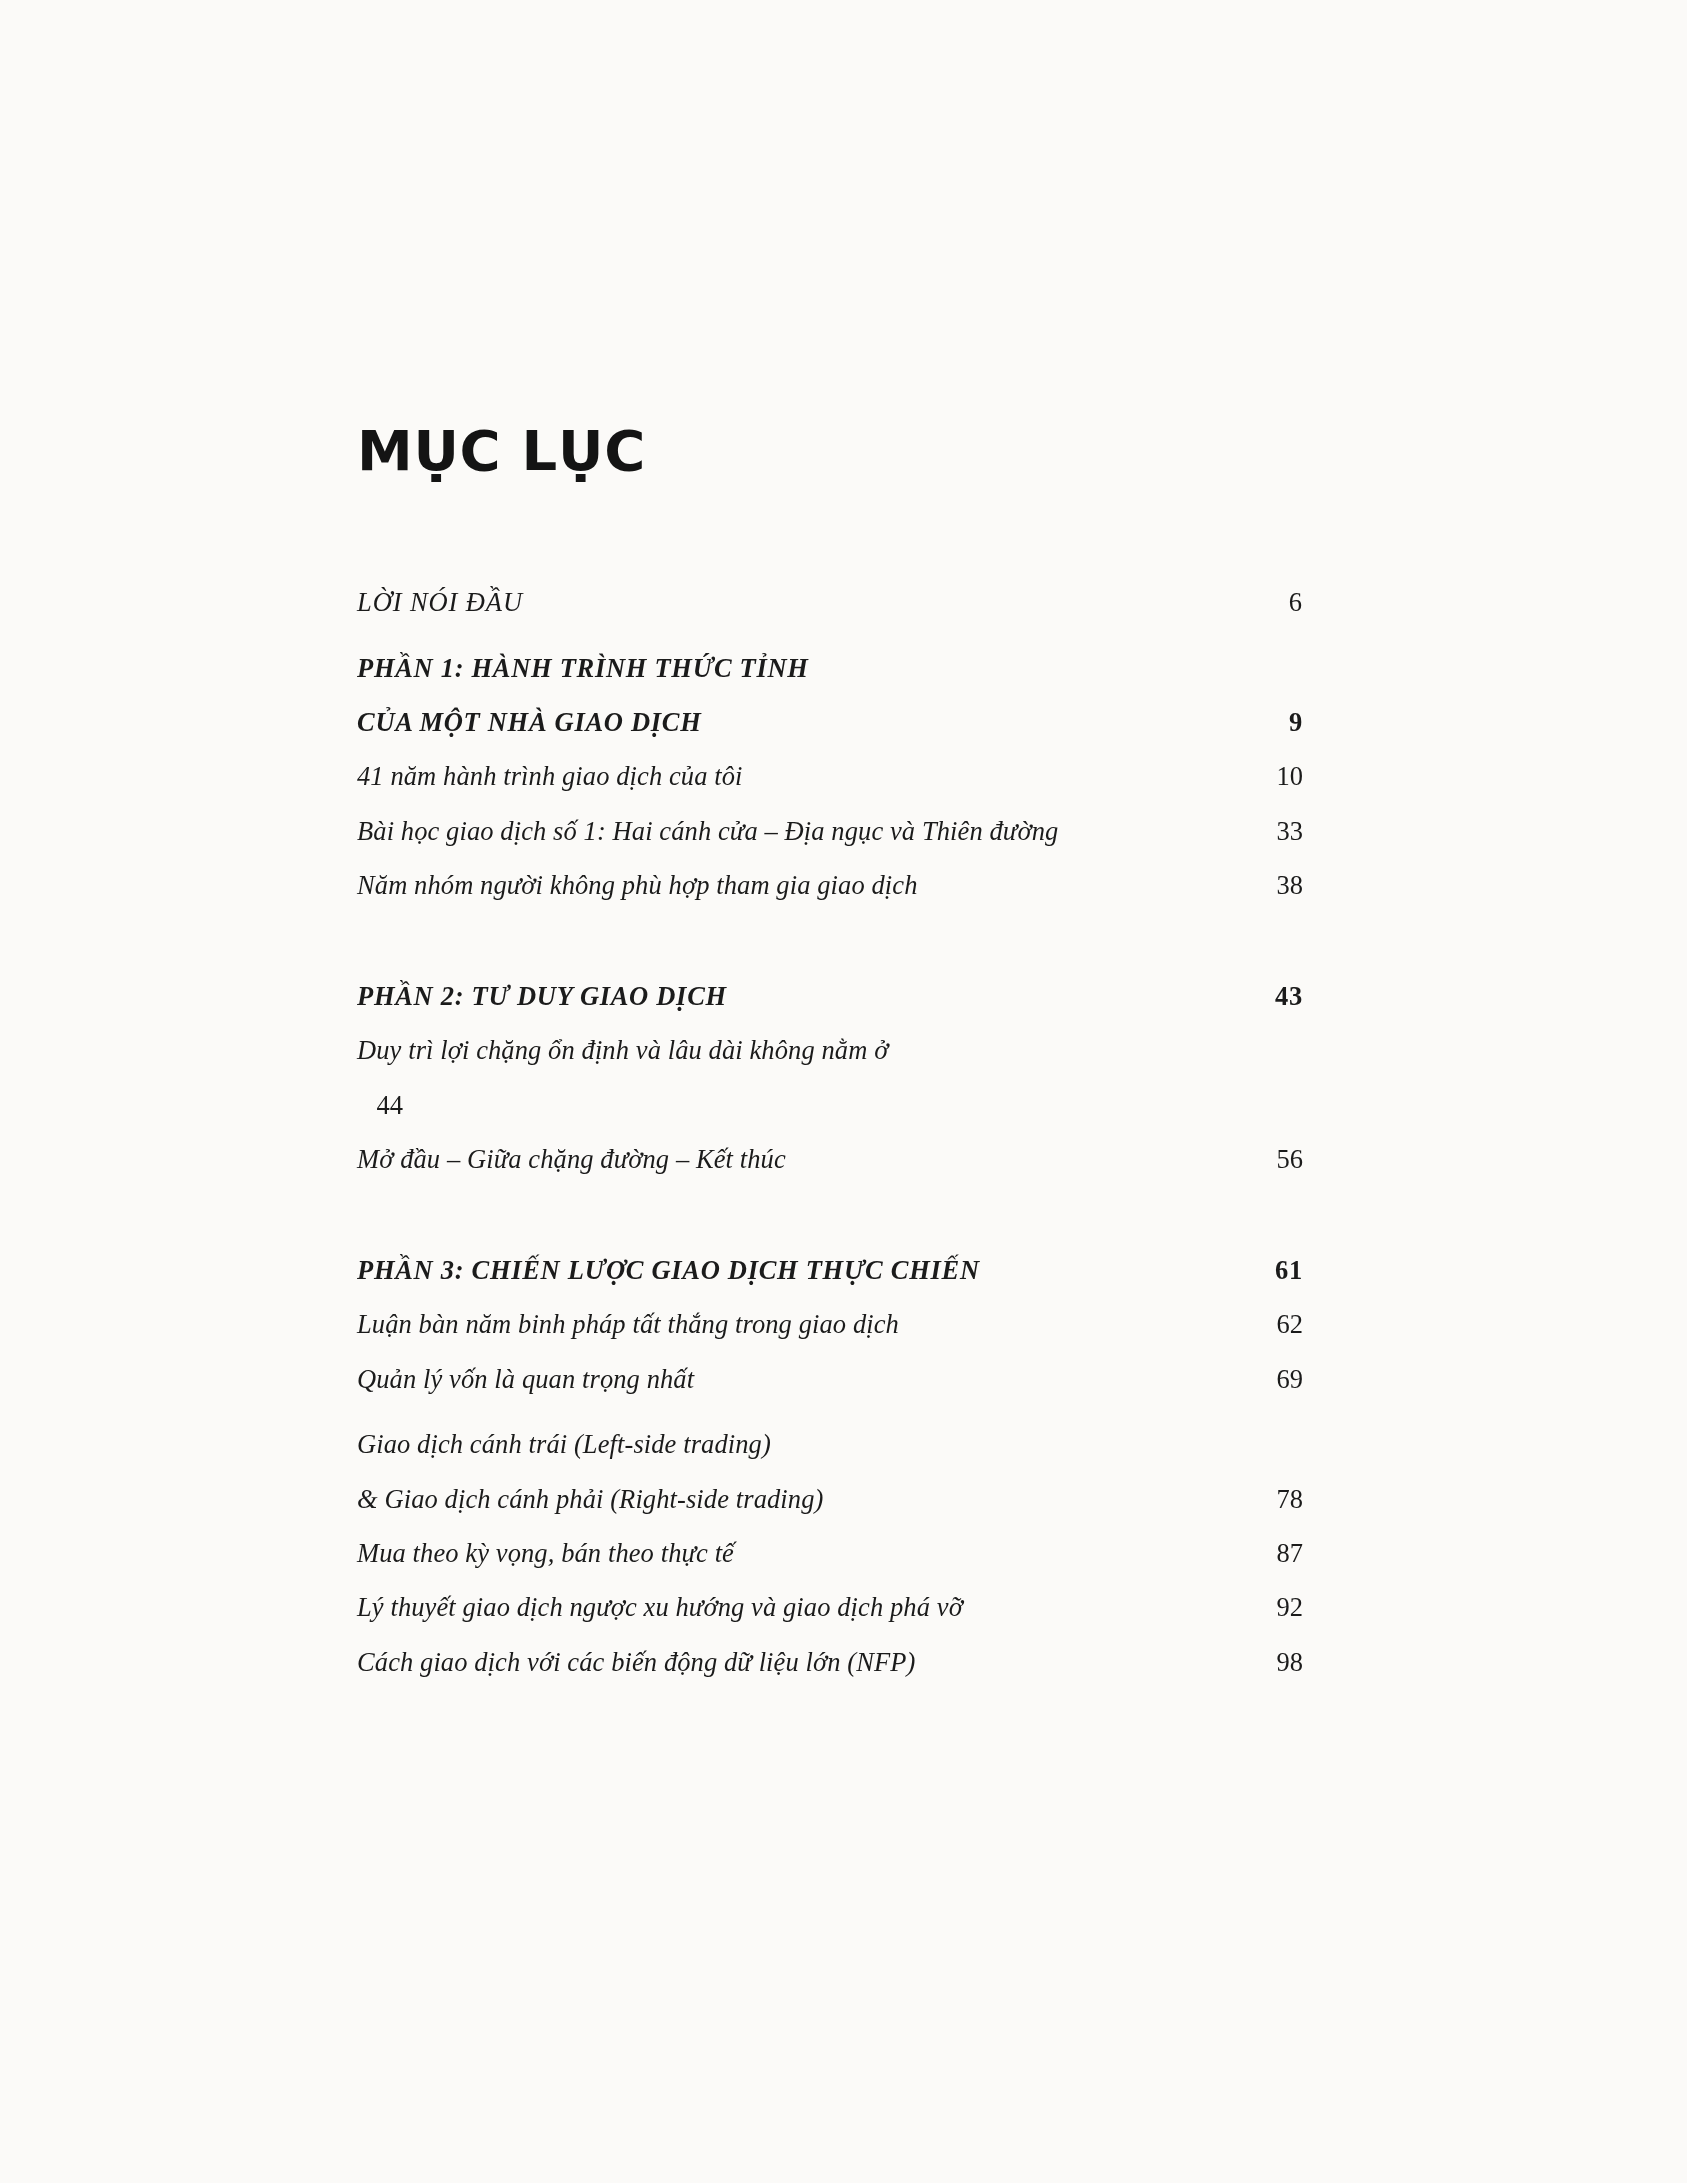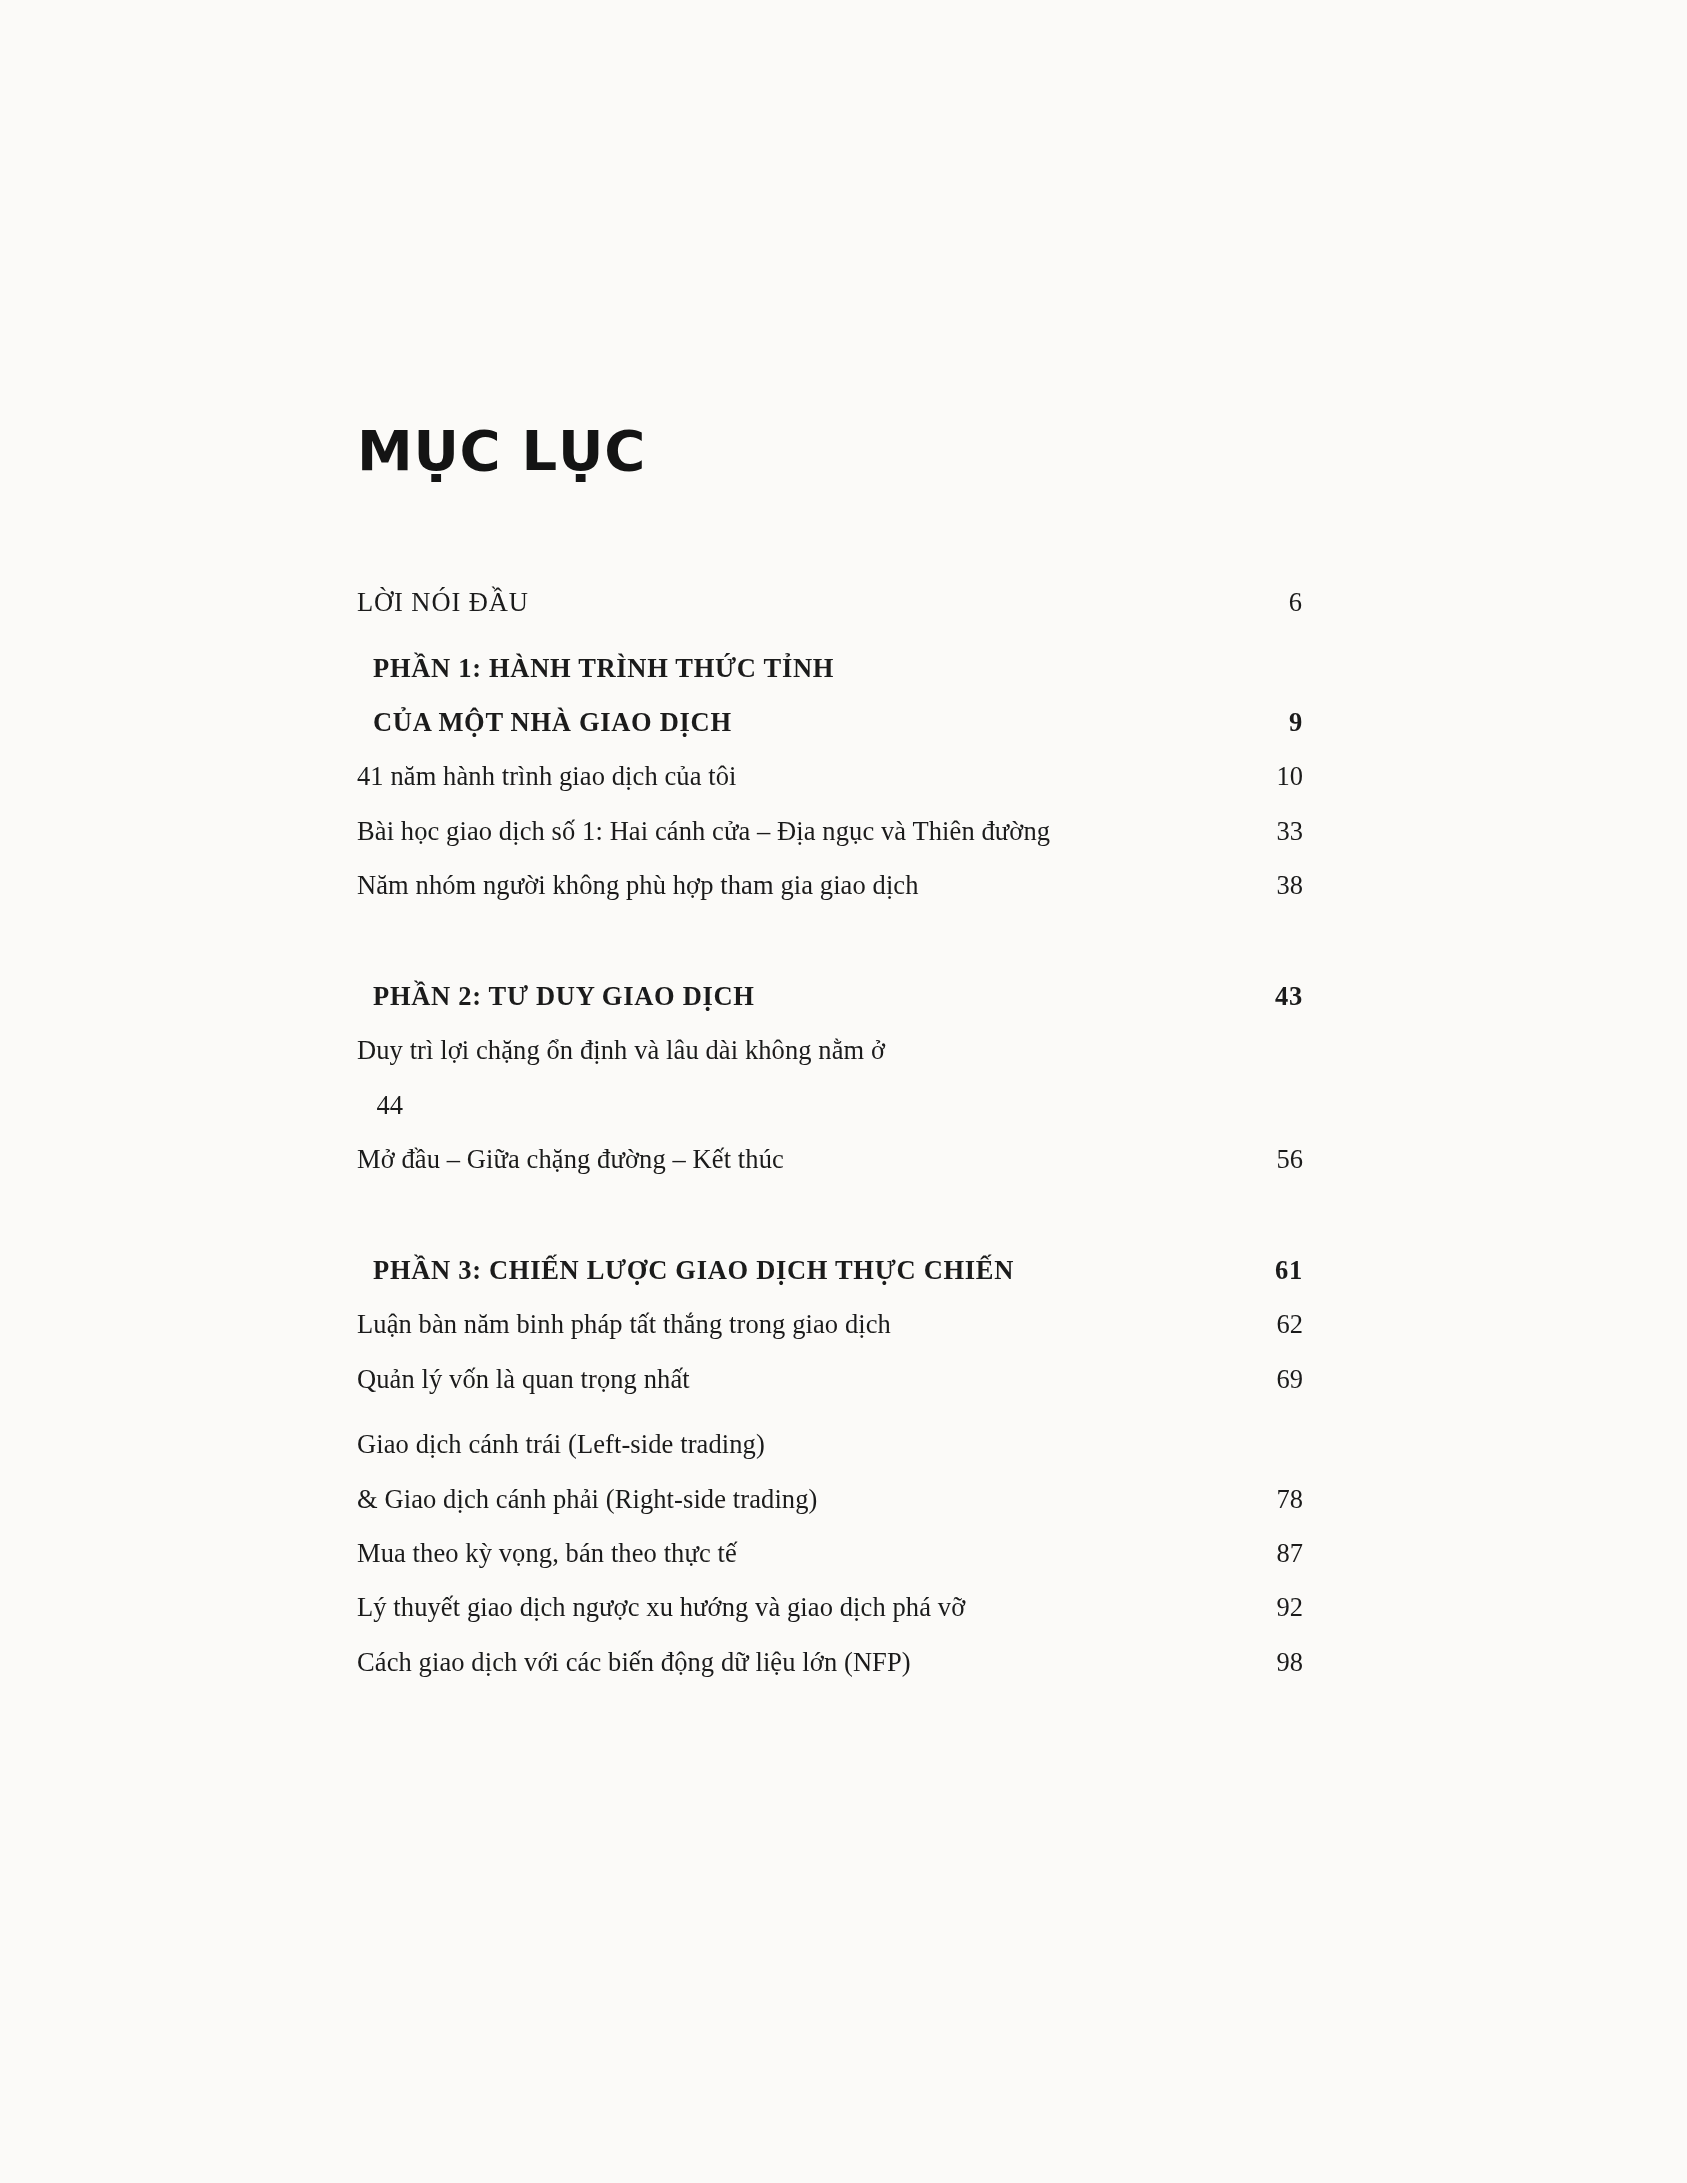--- a/index.html
+++ b/index.html
@@ -45,35 +45,35 @@
     justify-content: space-between;
     width: 946px;
     margin-bottom: 18.5px;
   }
   .toc-row .label {
     font-size: 26.5px;
     line-height: 1.35;
     color: #1b1b1b;
     padding-right: 26.5px;
     letter-spacing: 0.1px;
+    font-style: italic;
   }
   .toc-row .page-num {
     font-size: 26.5px;
     line-height: 1.35;
     color: #1b1b1b;
     min-width: 46px;
     text-align: right;
     flex: 0 0 auto;
   }
   
   .toc-row.section .label,
   .toc-row.section .page-num {
     font-weight: 700;
     letter-spacing: 0.7px;
-    margin-left: 16px;
   }
   .toc-row.front {
     letter-spacing: 0.7px;
   }
   .toc-row.front .label,
   .toc-row.front .page-num {
     font-size: 26.5px;
     letter-spacing: 0.9px;
   }
   .gap-lg { height: 57px; }

